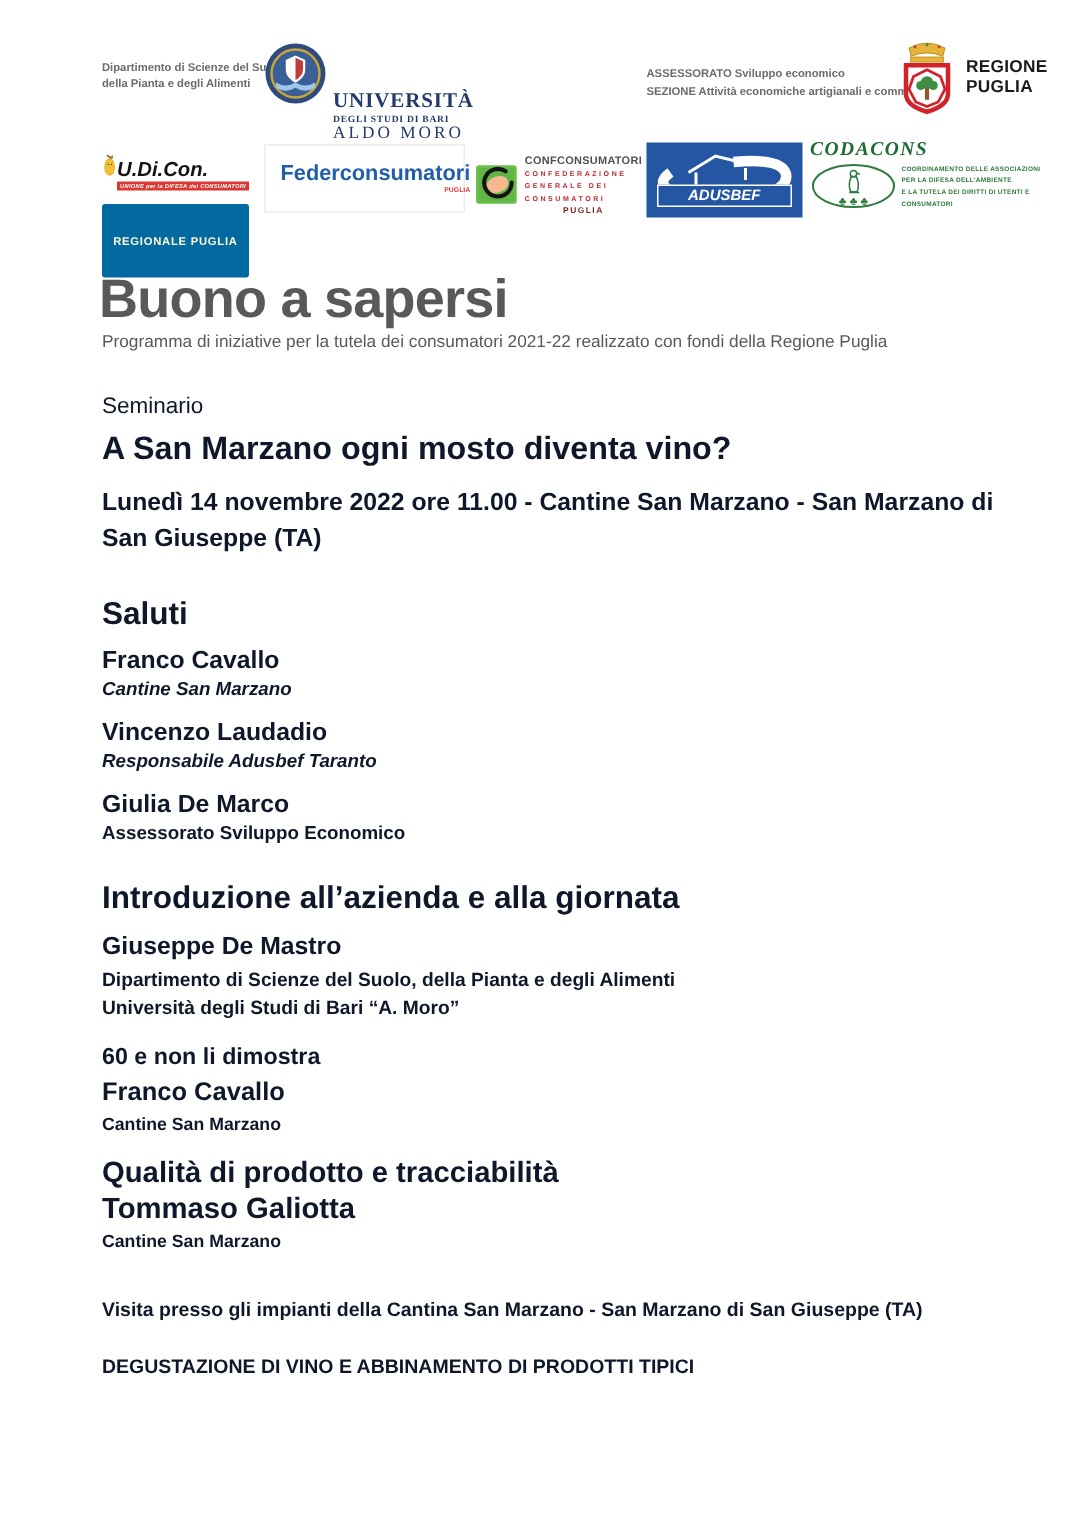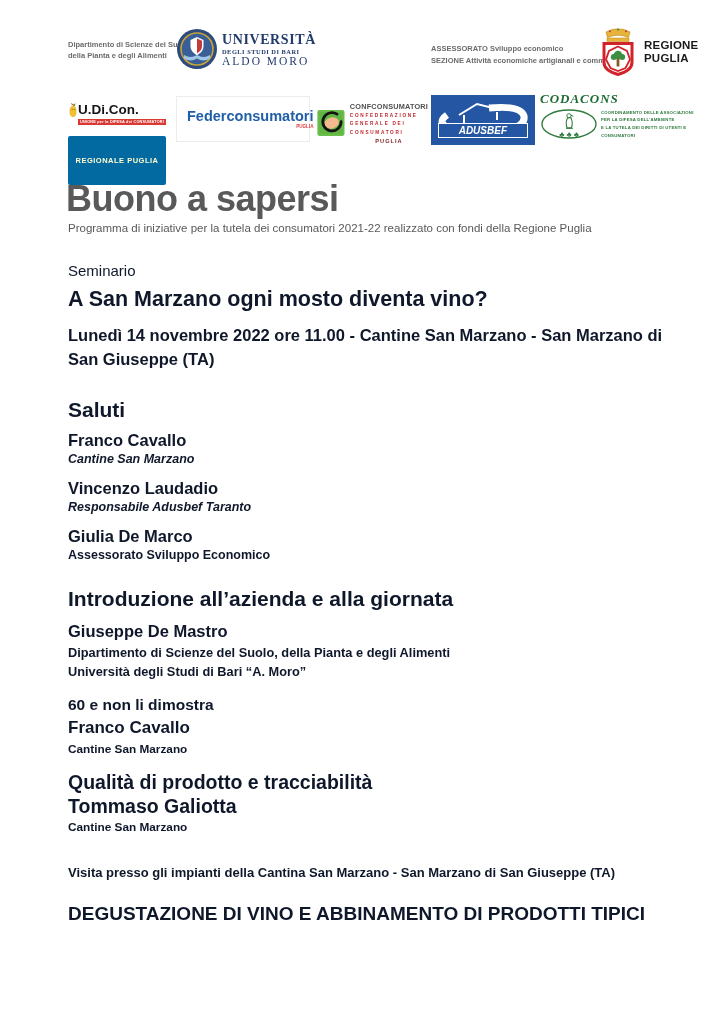--- a/index.html
+++ b/index.html
@@ -7,29 +7,29 @@
   .page{position:relative;width:724px;height:1024px;background:#ffffff;overflow:hidden;
         font-family:"Liberation Sans",sans-serif;}
   .abs{position:absolute;}
   .blue{color:#0f172a;}
 
   
   .dept{left:68px;top:39px;font-size:7.5px;font-weight:700;color:#6b6b6b;line-height:1.5;}
   .assess{left:431px;top:43px;font-size:7.5px;font-weight:700;color:#6b6b6b;line-height:1.55;}
   .uni-seal{left:176px;top:28px;width:42px;height:42px;}
   .uni-text{left:222px;top:33px;color:#223B6B;font-family:"Liberation Serif",serif;line-height:1;}
-  .uni-l1{font-size:14px;font-weight:700;letter-spacing:0.6px;}
+  .uni-l1{font-size:14px;font-weight:700;letter-spacing:0.6px;margin-top:28px;}
   .uni-l2{font-size:6.4px;font-weight:700;letter-spacing:0.5px;margin-top:2px;}
   .uni-l3{font-size:11.5px;font-weight:400;letter-spacing:2px;margin-top:1px;}
   .reg-logo{left:597px;top:23px;width:42px;height:54px;}
   .reg-text{left:644px;top:39px;font-size:11.5px;font-weight:800;color:#1a1a1a;line-height:1.15;letter-spacing:0.2px;}
 
   
   .udicon{left:68px;top:93px;width:98px;}
-  .udicon-row{display:flex;align-items:center;}
+  .udicon-row{display:flex;align-items:flex-end;font-style:italic;}
   .udicon-name{font-size:13.5px;font-weight:800;color:#151515;line-height:1;margin-top:8px;}
   .udicon-tag{margin-top:2px;background:#DA3832;color:#fff;font-size:3.8px;font-weight:700;
               padding:1px 2px;letter-spacing:0.2px;white-space:nowrap;}
   .udicon-badge{margin-top:9px;background:#0369a1;color:#fdfdd0;font-size:7.5px;font-weight:800;
                 text-align:center;padding:20px 0;letter-spacing:0.5px;border-radius:2px;}
   .feder{left:176px;top:96px;width:134px;height:46px;background:#fff;border:1px solid #ececec;
          display:flex;align-items:center;padding:0 5px;box-sizing:border-box;}
   .feder-col{margin-left:5px;}
   .feder-name{font-size:14.5px;font-weight:700;color:#1F5EA8;line-height:1;}
   .feder-region{font-size:4.6px;font-weight:700;color:#E03A3E;text-align:right;margin-top:1px;}
@@ -66,21 +66,21 @@
   .intro-sp{left:68px;top:622px;font-size:16.5px;font-weight:700;}
   .intro-a1{left:68px;top:645px;font-size:12.8px;font-weight:700;}
   .intro-a2{left:68px;top:664px;font-size:12.8px;font-weight:700;}
   .t1t{left:68px;top:696px;font-size:15.5px;font-weight:600;}
   .t1s{left:68px;top:718px;font-size:17px;font-weight:600;}
   .t1a{left:68px;top:742px;font-size:11.8px;font-weight:600;}
   .t2t{left:68px;top:771px;font-size:19.5px;font-weight:600;}
   .t2s{left:68px;top:795px;font-size:19.5px;font-weight:600;}
   .t2a{left:68px;top:820px;font-size:11.8px;font-weight:600;}
   .visita{left:68px;top:865px;font-size:13px;font-weight:700;}
-  .degust{left:68px;top:903px;font-size:19px;font-weight:700;}
+  .degust{left:68px;top:903px;font-size:13px;font-weight:700;}
 </style>
 </head>
 <body>
 
 <div class="page">
 
   <div class="abs dept">
     <div>Dipartimento di Scienze del Suolo,</div>
     <div>della Pianta e degli Alimenti</div>
   </div>

